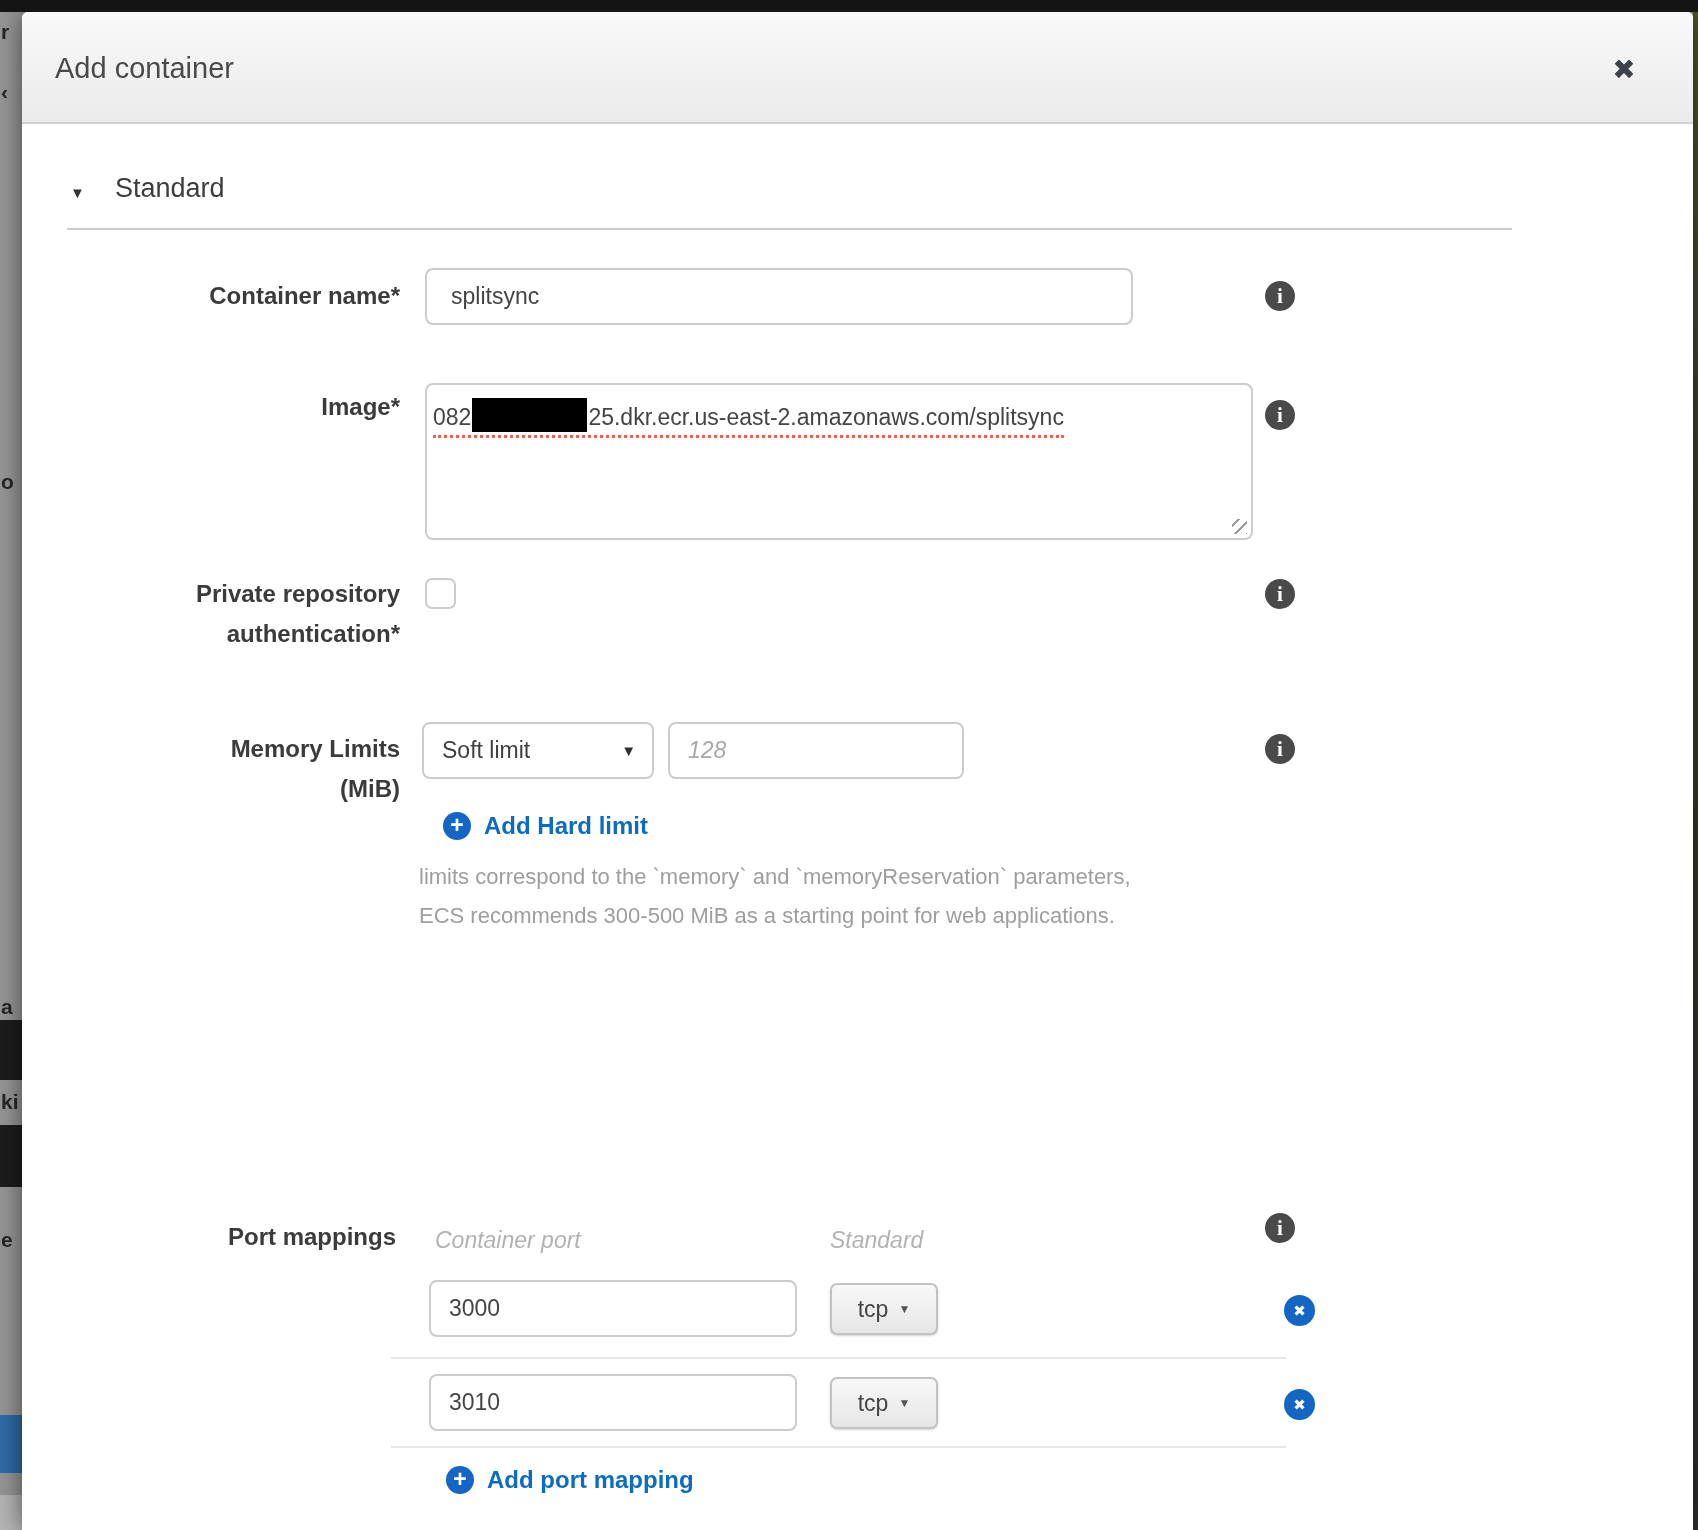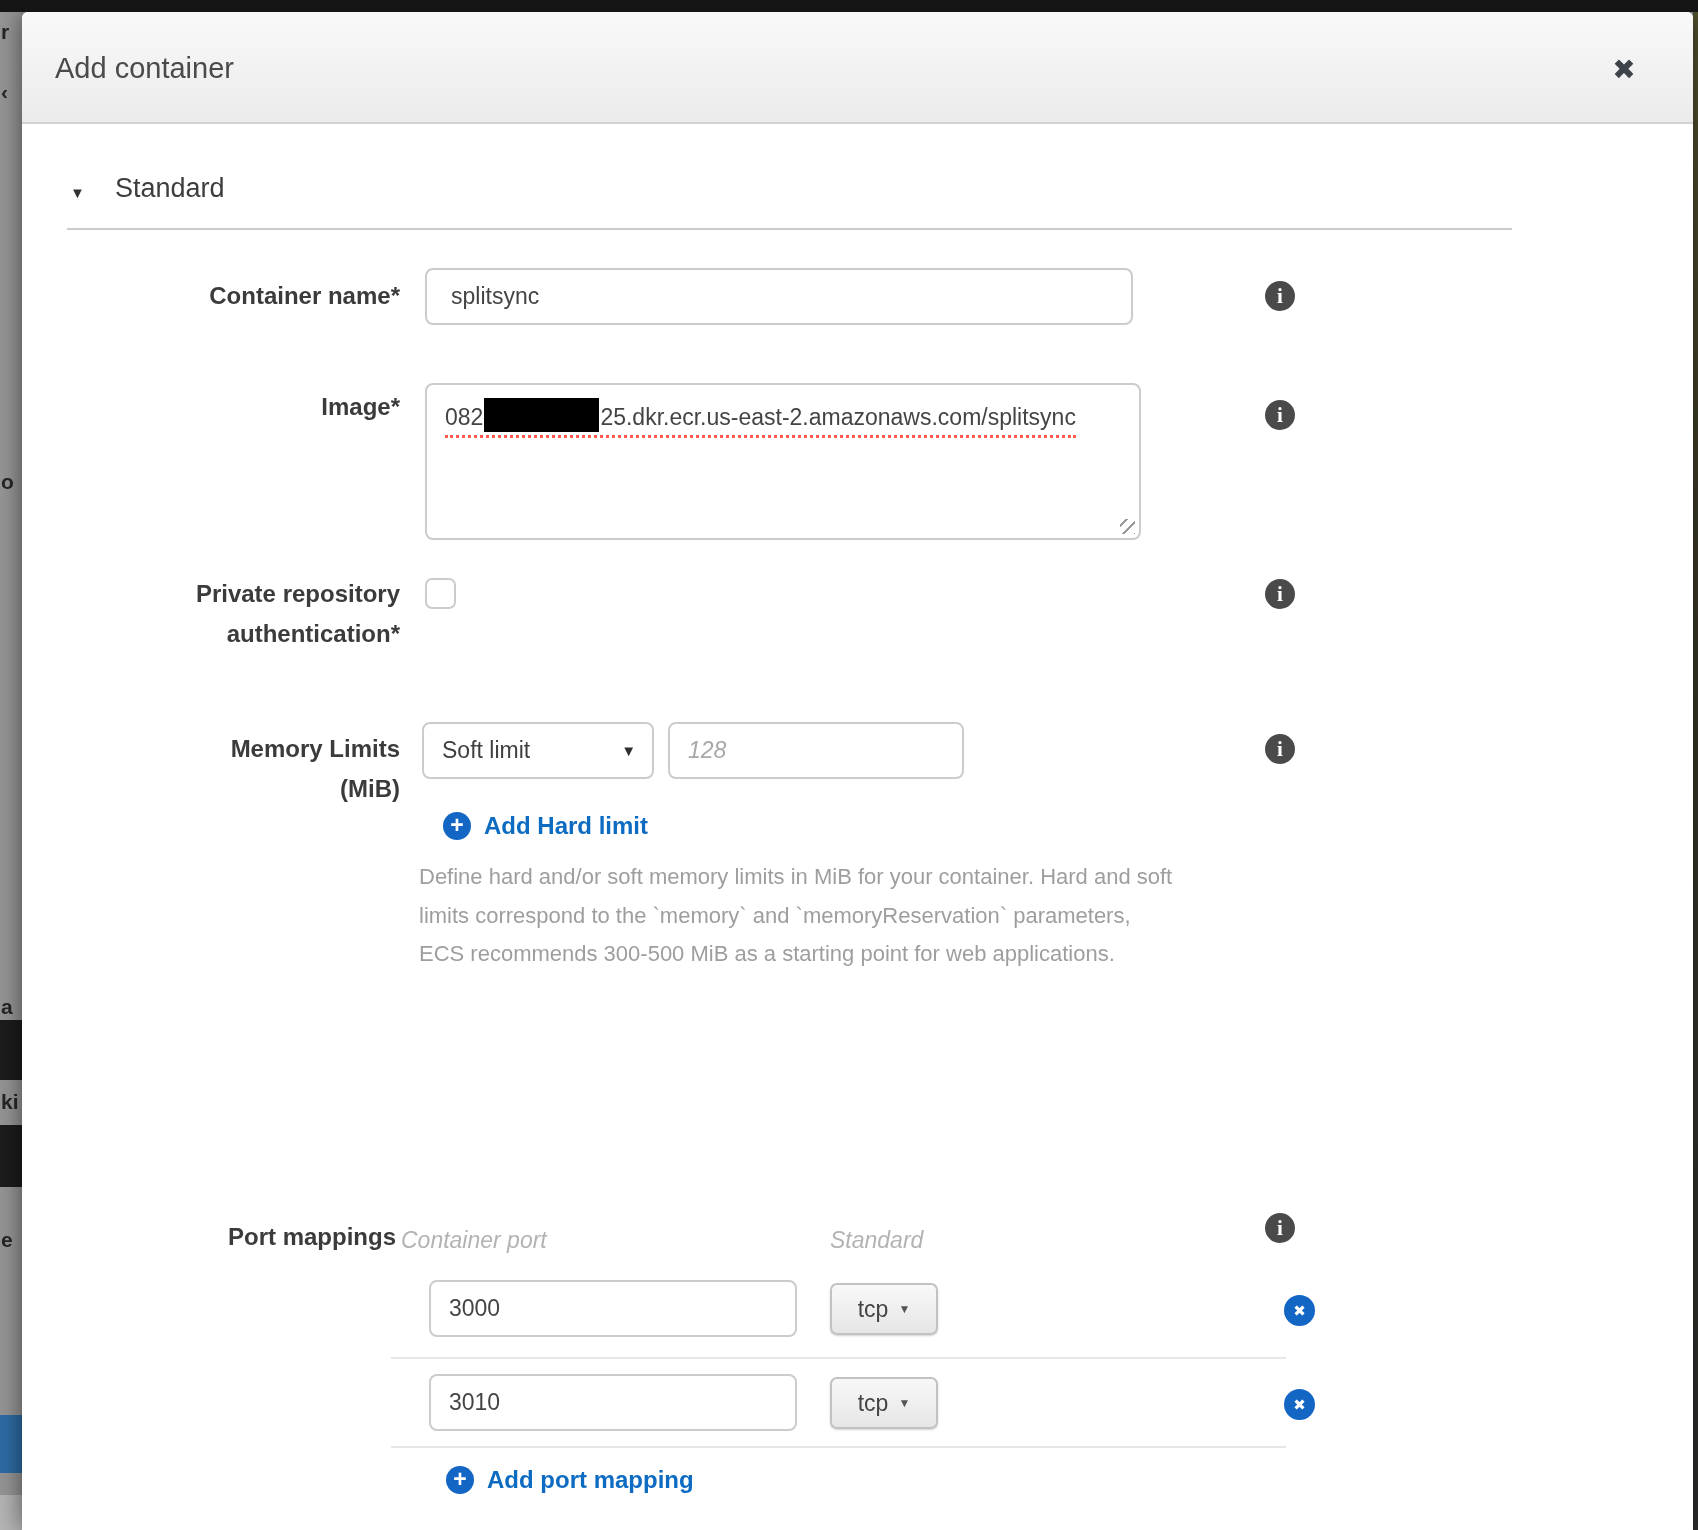--- a/index.html
+++ b/index.html
@@ -70,23 +70,23 @@
     color:#fff; font-size:15px; font-weight:bold; cursor:pointer;
     display:flex; align-items:center; justify-content:center;
   }
   
   .lbl-name { top:270px; }
   .inp-name { left:403px; top:256px; width:708px;padding-left:24px; }
   .info-1 { left:1243px; top:269px; }
   
   .lbl-image { top:381px; }
   .image-box {
-    position:absolute; left:403px; top:371px; width:716px; height:157px;
+    position:absolute; left:403px; top:371px; width:828px; height:157px;
     border:2px solid #ccc; border-radius:8px; background:#fff;
-    padding:13px 18px; font-size:23px; color:#444; cursor:text;
+    padding:13px 6px; font-size:23px; color:#444; cursor:text;
   }
   .red-underline { border-bottom:3px dotted #ff5b50; padding-bottom:5px; white-space:nowrap; }
   .redact-box { display:inline-block; width:115px; height:34px; background:#000; vertical-align:bottom; margin:0 1px; }
   .resize-handle {
     position:absolute; right:4px; bottom:4px; width:15px; height:15px; cursor:nwse-resize;
     background:repeating-linear-gradient(135deg,transparent 0 4px,#9a9a9a 4px 6px,transparent 6px 8px);
   }
   .info-2 { left:1243px; top:388px; }
   
   .lbl-priv1 { top:568px; }
@@ -109,21 +109,21 @@
   .inp-mem { left:646px; top:710px; width:296px; }
   .info-4 { left:1243px; top:722px; }
   .add-hard { left:421px; top:800px; }
   .help-text {
     position:absolute; left:397px; top:846px; width:800px;
     font-size:22px; line-height:38.5px; color:#9e9e9e;
   }
   
   .lbl-ports { top:1211px; width:374px; }
   .col-head { position:absolute; font-style:italic; font-size:23px; color:#b3b3b3; top:1215px; }
-  .col-port { left:379px;text-align:right; }
+  .col-port { left:413px;text-align:right; }
   .col-proto { left:808px; }
   .info-5 { left:1243px; top:1201px; }
   .inp-port1 { left:407px; top:1268px; width:368px; }
   .inp-port2 { left:407px; top:1362px; width:368px; }
   .tcp-btn {
     position:absolute; left:808px; width:108px; height:52px;
     border:2px solid #c2c2c2; border-radius:7px;
     background:linear-gradient(#f8f8f8,#e6e6e6);
     box-shadow:0 1px 2px rgba(0,0,0,.18);
     display:flex; align-items:center; justify-content:center; gap:10px;
@@ -193,21 +193,20 @@
     </div>
     <input class="text-input inp-mem" type="text" placeholder="128" style="">
     <div class="info-circle info-4">i</div>
 
     <div class="add-link add-hard">
       <span class="plus-circle">+</span>
       <span class="add-text">Add Hard limit</span>
     </div>
 
     <div class="help-text">
-      <div>Define hard and/or soft memory limits in MiB for your container. Hard and soft</div>
       <div>limits correspond to the `memory` and `memoryReservation` parameters,</div>
       <div>ECS recommends 300-500 MiB as a starting point for web applications.</div>
     </div>
 
     <div class="field-label lbl-ports">Port mappings</div>
     <div class="col-head col-port">Container port</div>
     <div class="col-head col-proto">Standard</div>
     <div class="info-circle info-5">i</div>
 
     <input class="text-input inp-port1" type="text" value="3000" style="">

